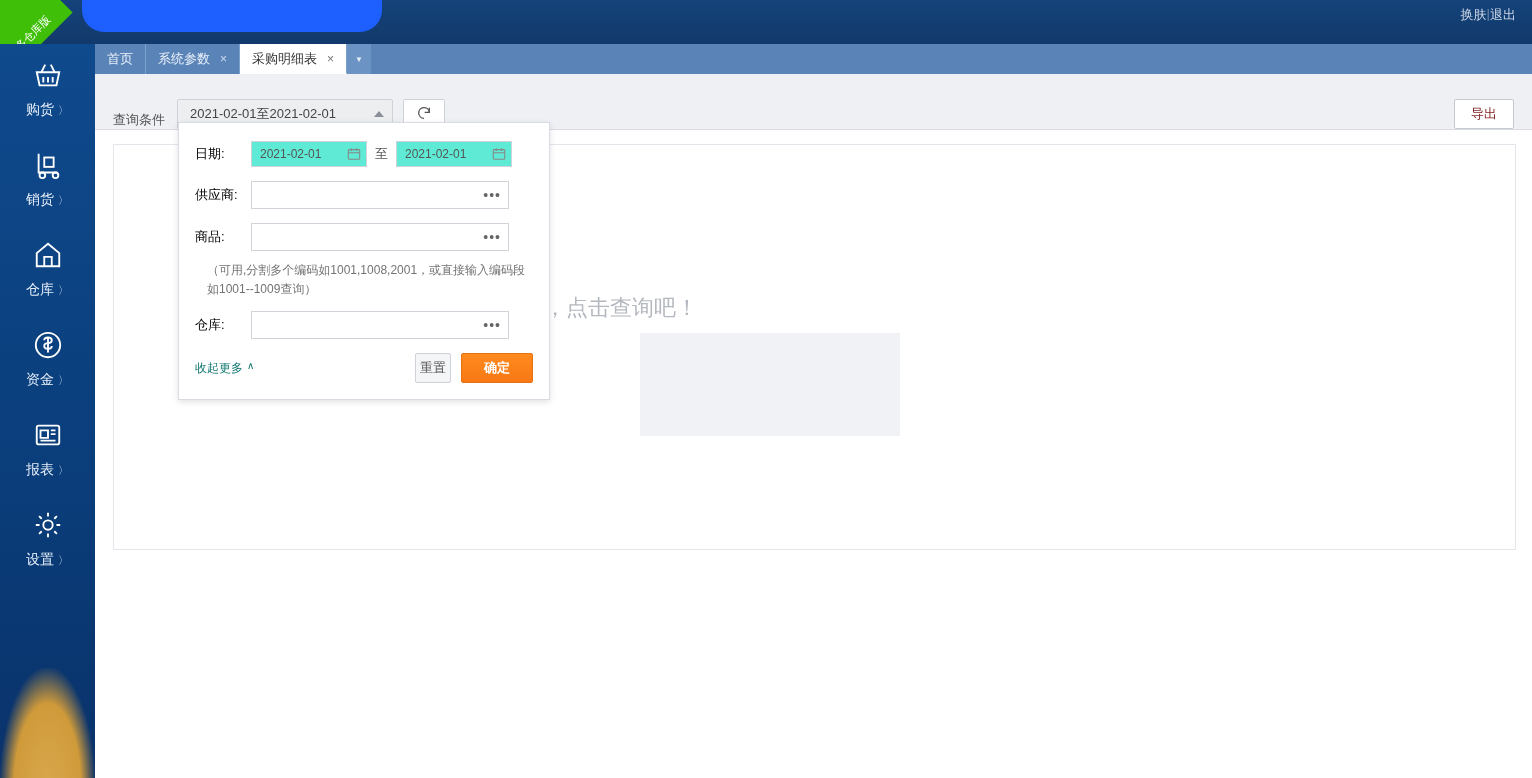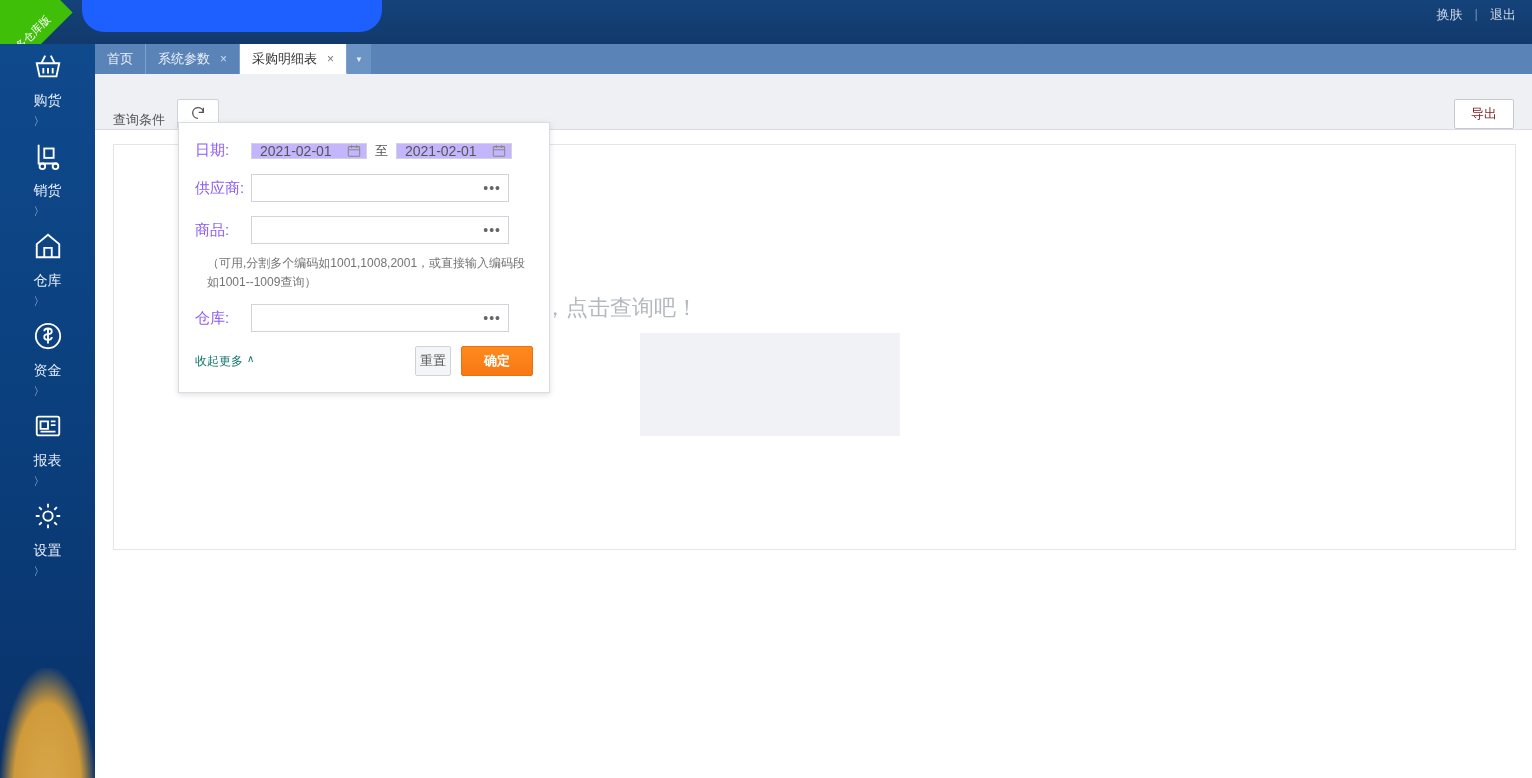--- a/index.html
+++ b/index.html
@@ -18,37 +18,37 @@
   .header-badge span {
     position: absolute; bottom: 6px; left: 0; right: 0; text-align: center;
     color: #fff; font-size: 11px;
   }
   .header-logo {
     position: absolute; left: 82px; top: 0; width: 300px; height: 32px;
     background: #1e60ff; border-radius: 0 0 22px 22px;
   }
   .header-links {
     position: absolute; right: 16px; top: 0; height: 44px;
-    display: flex; align-items: flex-start; padding-top: 6px; gap: 12px;
+    display: flex; align-items: flex-start; padding-top: 6px; 
     color: #cfd9e8; font-size: 13px;
   }
   .header-links a { color: #cfd9e8; text-decoration: none; cursor: pointer; }
   .header-links .sep { color: #6f8db0; }
 
   
   .sidebar {
     position: absolute; left: 0; top: 44px; width: 95px; height: 734px;
     background: linear-gradient(#0f4a8d, #0a3d7a 60%, #0a326a);
   }
   .sidebar-item {
     width: 95px; height: 90px; display: flex; flex-direction: column;
     align-items: center; justify-content: center; gap: 10px;
     color: #e6eef9; cursor: pointer; position: relative;
   }
-  .sidebar-item .label-row { display: flex; gap: 4px; font-size: 14px; flex-direction: column; }
+  .sidebar-item .label-row { display: flex; align-items: center; gap: 4px; font-size: 14px; }
   .sidebar-item .chevron { font-size: 11px; color: #b8cbe4; }
   .sidebar-icon { width: 32px; height: 32px; display: flex; align-items: center; justify-content: center; }
   .sidebar-icon svg { width: 30px; height: 30px; stroke: #fff; fill: none; stroke-width: 2; }
   .sidebar-hay {
     position: absolute; left: 0; bottom: 0; width: 95px; height: 110px;
     background: radial-gradient(ellipse at 50% 110%, #d9a84c 0%, #cf9a3a 50%, rgba(0,0,0,0) 72%);
   }
 
   
   .tabstrip {
@@ -108,25 +108,25 @@
     background: #f0f2f5;
   }
 
   
   .filter-panel {
     position: absolute; left: 178px; top: 122px; width: 372px;
     background: #fff; border: 1px solid #d9dce2; box-shadow: 0 2px 6px rgba(0,0,0,0.12);
     padding: 18px 16px 16px 16px; z-index: 10;
   }
   .fp-row { display: flex; align-items: center; margin-bottom: 14px; }
-  .fp-row .fl { width: 56px; color: #8b5cf6; font-size: 15px; flex-shrink: 0; }
+  .fp-row .fl { width: 56px; color: #000000; font-size: 13px; flex-shrink: 0; }
   .fp-row .fc { flex: 1; display: flex; align-items: center; gap: 8px; }
   .date-input {
-    width: 116px; height: 16px; border: 1px solid #d0d3d9; background: #c4b5fd;
-    padding: 0 26px 0 8px; font-size: 14px; color: #555; position: relative;
+    width: 116px; height: 26px; border: 1px solid #d0d3d9; background: #5eead4;
+    padding: 0 26px 0 8px; font-size: 12px; color: #555; position: relative;
   }
   .date-wrap { position: relative; }
   .date-wrap .cal-icon {
     position: absolute; right: 6px; top: 50%; transform: translateY(-50%);
     width: 14px; height: 14px;
   }
   .to-label { font-size: 13px; color: #555; }
   .picker-input {
     width: 258px; height: 28px; border: 1px solid #d0d3d9; background: #fff;
     padding: 0 28px 0 8px; font-size: 12px; color: #555; position: relative;
@@ -266,20 +266,24 @@
     <span>采购明细表</span>
     <span class="close">×</span>
   </div>
   <div class="tab plus">
     <span>▼</span>
   </div>
 </div>
 
 <div class="toolbar">
   <span class="tlabel">查询条件</span>
+  <div class="date-range-btn">
+    <span>2021-02-01至2021-02-01</span>
+    <span class="caret"></span>
+  </div>
   <div class="icon-btn">
     <span>
       <svg viewBox="0 0 24 24">
           <path d="M20 11A8 8 0 1 0 12 20"></path>
           <path d="M20 4v7h-7"></path>
         </svg>
     </span>
   </div>
   <button class="export-btn">导出</button>
 </div>

